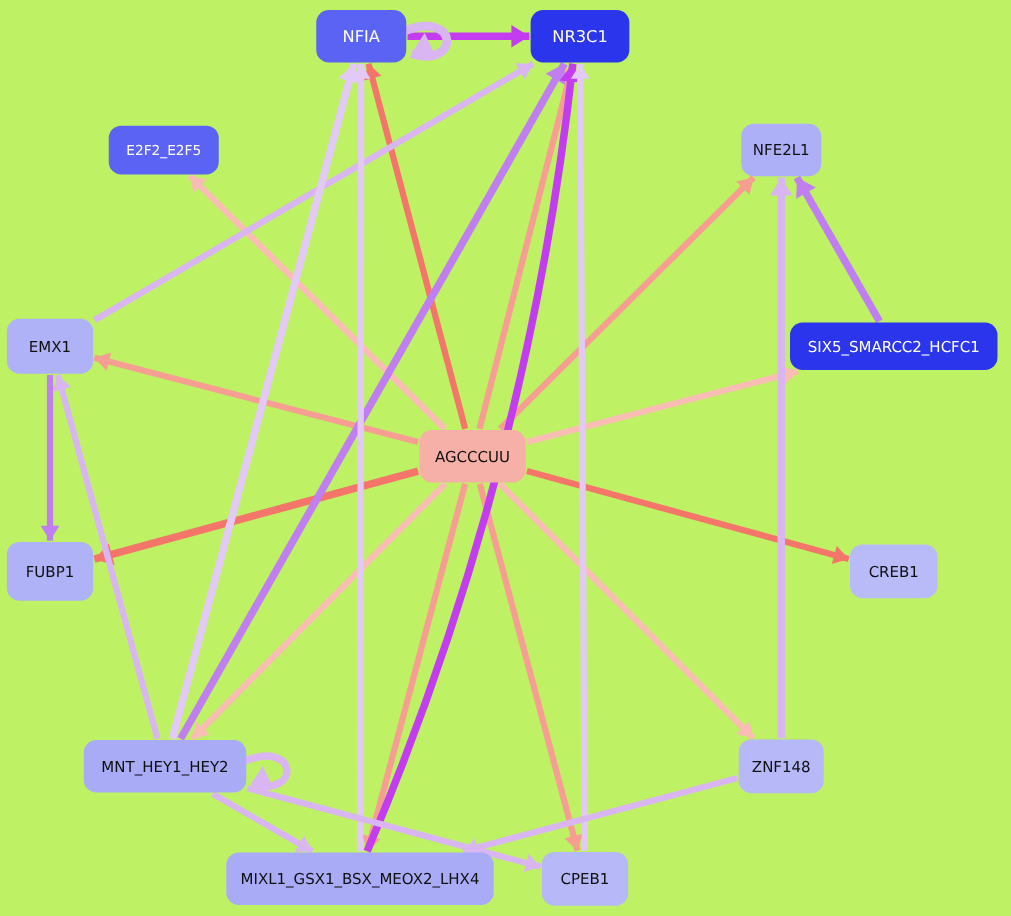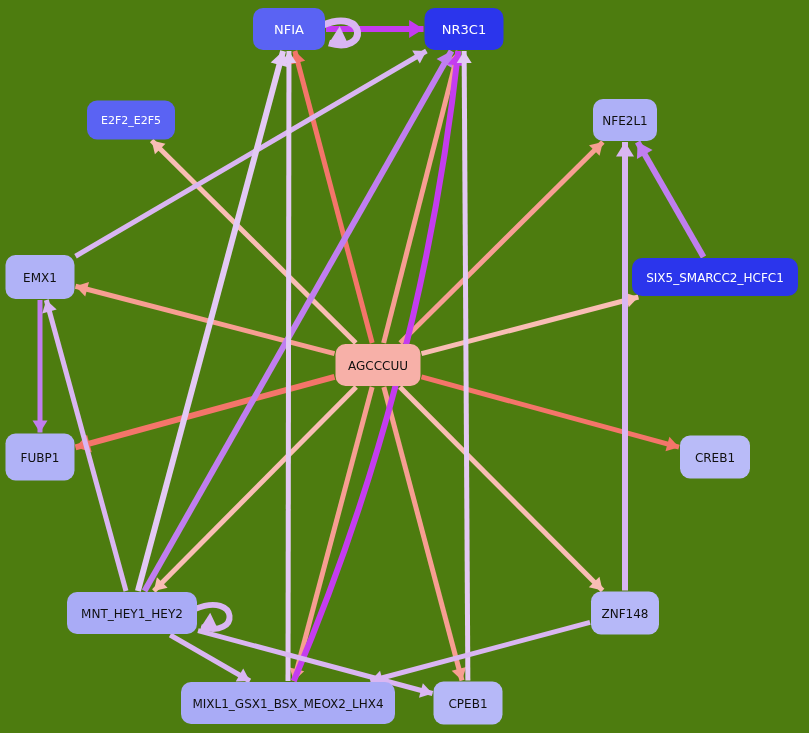--- a/index.html
+++ b/index.html
@@ -10,21 +10,21 @@
   body {
     width: 809px;
     height: 733px;
     font-family: "DejaVu Sans", "Liberation Sans", sans-serif;
     overflow: hidden;
   }
   #graph-root {
     position: relative;
     width: 809px;
     height: 733px;
-    background: #4d7c0f;
+    background: #bef264;
   }
   svg#network-svg {
     position: absolute;
     left: 0;
     top: 0;
     width: 809px;
     height: 733px;
     display: block;
   }
   .node-rect {

